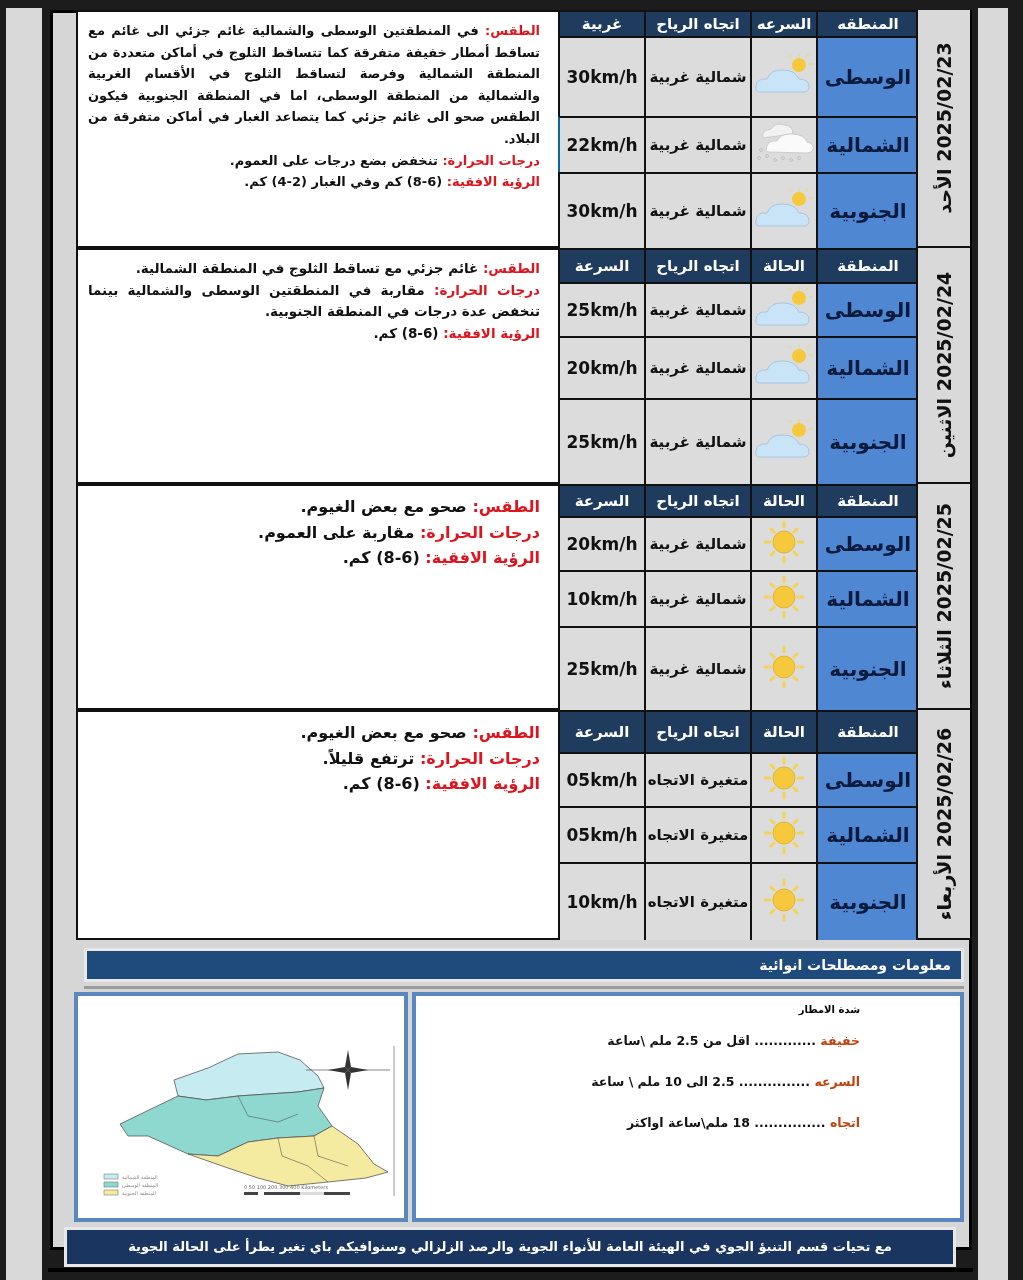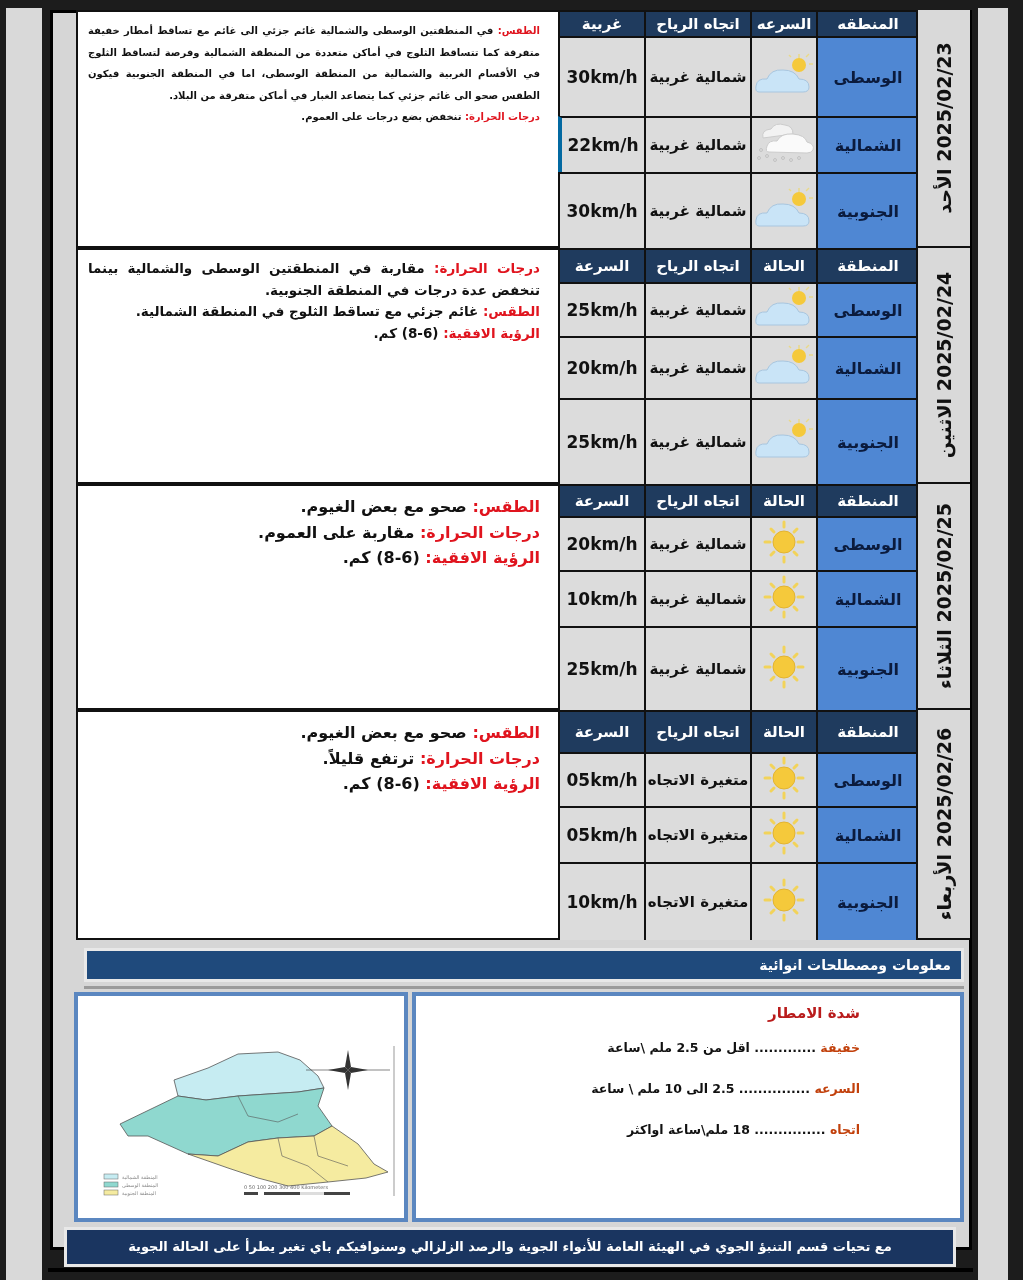--- a/index.html
+++ b/index.html
@@ -9,46 +9,47 @@
   .frame{position:absolute;left:50px;top:10px;width:922px;height:1240px;border:3px solid #000;box-sizing:border-box;background:#d6d6d6;}
   .day{position:absolute;left:76px;width:840px;border:2px solid #111;box-sizing:border-box;background:#fff;}
   .desc{position:absolute;left:0;top:0;width:478px;height:100%;background:#fff;direction:rtl;text-align:justify;box-sizing:border-box;padding:8px 16px 0 10px;font-family:"DejaVu Sans",sans-serif;font-weight:bold;color:#111;}
   .desc p{margin:0;}
   .lbl{color:#e0141e;}
   .grid{position:absolute;left:480px;top:0;width:360px;height:100%;}
   .datecol{position:absolute;left:916px;width:54px;background:#d9d9d9;border-left:2px solid #111;box-sizing:border-box;}
   .datecol span{position:absolute;left:50%;top:50%;transform:translate(-50%,-50%) rotate(-90deg);white-space:nowrap;font-weight:bold;font-size:19px;color:#111;font-family:"DejaVu Sans",sans-serif;direction:rtl;}
   .hdr{position:absolute;top:0;height:32px;background:#1f3b5e;color:#fff;text-align:center;font-size:15px;font-weight:bold;line-height:30px;border-right:2px solid #111;box-sizing:border-box;}
   .cell{position:absolute;background:#dcdcdc;border-right:2px solid #111;border-top:2px solid #111;box-sizing:border-box;text-align:center;display:flex;align-items:center;justify-content:center;font-weight:bold;color:#111;}
-  .cell.region{background:#4f87d3;color:#0b1b3d;font-size:16px;}
+  .cell.region{background:#4f87d3;color:#0b1b3d;font-size:20px;}
   .cell.speed{font-size:17px;font-family:"DejaVu Sans",sans-serif;}
   .cell.dir{font-size:15px;}
   .icon{width:62px;height:46px;position:relative;}
   .info-banner{position:absolute;left:84px;top:948px;width:880px;height:34px;background:#1f4a7c;border:3px solid #e8e8e8;box-sizing:border-box;color:#fff;font-size:14px;direction:rtl;line-height:28px;padding-right:10px;font-weight:bold;}
   .info-sep{position:absolute;left:84px;top:986px;width:880px;height:3px;background:#9b9b9b;}
   .map-box{position:absolute;left:74px;top:992px;width:334px;height:230px;background:#fff;border:4px solid #5b87c0;box-sizing:border-box;}
   .rain-box{position:absolute;left:412px;top:992px;width:552px;height:230px;background:#fff;border:4px solid #5b87c0;box-sizing:border-box;direction:rtl;padding:8px 100px 0 0;font-family:"DejaVu Sans",sans-serif;}
-  .rain-title{font-size:15px;font-weight:bold;color:#b91c1c;margin-bottom:18px;}
+  .rain-title{font-size:10px;font-weight:bold;color:#000000;margin-bottom:18px;}
   .rain-row{font-size:12.5px;font-weight:bold;color:#111;margin-bottom:26px;}
   .rain-row .k{color:#c2410c;}
   .footer{position:absolute;left:64px;top:1227px;width:892px;height:40px;background:#1a3560;border:3px solid #e8e8e8;box-sizing:border-box;color:#fff;font-size:13px;font-weight:bold;text-align:center;line-height:33px;direction:rtl;}
   .footer-shadow{position:absolute;left:48px;top:1268px;width:925px;height:4px;background:#000;}
 </style>
 </head>
 <body>
 
 <div class="page-left-strip"></div>
 <div class="page-right-strip"></div>
 <div class="frame"></div>
 
 <div id="days">
     <div class="day" style="top:10px;height:238px;">
-    <div class="desc" style="font-size:10px;line-height:21.6px;">
+    <div class="desc" style="font-size:13px;line-height:21.6px;">
       <p><span class="lbl">الطقس:</span> <span>في المنطقتين الوسطى والشمالية غائم جزئي الى غائم مع تساقط أمطار خفيفة متفرقة كما تتساقط الثلوج في أماكن متعددة من المنطقة الشمالية وفرصة لتساقط الثلوج في الأقسام الغربية والشمالية من المنطقة الوسطى، اما في المنطقة الجنوبية فيكون الطقس صحو الى غائم جزئي كما يتصاعد الغبار في أماكن متفرقة من البلاد.</span></p>
       <p><span class="lbl">درجات الحرارة:</span> <span>تنخفض بضع درجات على العموم.</span></p>
+      <p><span class="lbl">الرؤية الافقية:</span> <span>(6-8) كم وفي الغبار (2-4) كم.</span></p>
     </div>
     <div class="grid">
       <div class="hdr" style="left:0;width:88px;height:24px;line-height:24px;border-left:2px solid #111;">غربية</div>
       <div class="hdr" style="left:88px;width:106px;height:24px;line-height:24px;">اتجاه الرياح</div>
       <div class="hdr" style="left:194px;width:66px;height:24px;line-height:24px;">السرعه</div>
       <div class="hdr" style="left:260px;width:100px;height:24px;line-height:24px;border-right:none;">المنطقه</div>
         <div class="cell speed" style="left:0;width:88px;top:24px;height:80px;border-left:2px solid #111;">30km/h</div>
       <div class="cell dir" style="left:88px;width:106px;top:24px;height:80px;">شمالية غربية</div>
       <div class="cell" style="left:194px;width:66px;top:24px;height:80px;">
           <span><svg class="icon" viewBox="0 0 62 46">
@@ -56,21 +57,21 @@
                 <line x1="46" y1="2" x2="46" y2="6"></line>
                 <line x1="56" y1="12" x2="60" y2="12"></line>
                 <line x1="53" y1="5" x2="56" y2="2"></line>
                 <line x1="38" y1="5" x2="36" y2="3"></line>
               </g>
     <circle cx="46" cy="13" r="7" fill="#f5c93b"></circle>
     <path d="M6 40 Q2 40 3 34 Q4 26 14 27 Q18 17 30 18 Q42 18 46 27 Q56 27 56 35 Q56 40 50 40 Z" fill="#c9e4f7" stroke="#a8c6df" stroke-width="1"></path>
             </svg></span>
         </div>
       <div class="cell region" style="left:260px;width:100px;top:24px;height:80px;border-right:none;">الوسطى</div>
-        <div class="cell speed" style="left:0;width:88px;top:104px;height:56px;border-left:4px solid #0369a1;">22km/h</div>
+        <div class="cell speed" style="left:0;width:88px;top:104px;height:56px;border-left:2px solid #0369a1;">22km/h</div>
       <div class="cell dir" style="left:88px;width:106px;top:104px;height:56px;">شمالية غربية</div>
       <div class="cell" style="left:194px;width:66px;top:104px;height:56px;">
           <span><svg class="icon" viewBox="0 0 62 46">
               <path d="M10 18 Q8 10 18 9 Q22 2 32 5 Q40 6 40 14 Z" fill="#f2f2f2" stroke="#ccc"></path>
     <path d="M16 32 Q12 32 14 26 Q16 20 24 21 Q28 13 40 14 Q52 15 54 22 Q62 24 60 30 Q58 33 54 33 Z" fill="#fafafa" stroke="#ccc"></path>
     <g fill="none" stroke="#bbb" stroke-width="0.8">
                 <circle cx="8" cy="30" r="1.5"></circle>
                 <circle cx="14" cy="36" r="1.5"></circle>
                 <circle cx="22" cy="40" r="1.5"></circle>
                 <circle cx="30" cy="38" r="1.5"></circle>
@@ -96,22 +97,22 @@
             </svg></span>
         </div>
       <div class="cell region" style="left:260px;width:100px;top:160px;height:76px;border-right:none;">الجنوبية</div>
       </div>
     </div>
   <div class="datecol" style="top:10px;height:238px;border-bottom:2px solid #111;">
       <span>2025/02/23 الأحد</span>
     </div>
     <div class="day" style="top:248px;height:236px;">
     <div class="desc" style="font-size:13.5px;line-height:21.6px;">
+      <p><span class="lbl">الطقس:</span> <span>غائم جزئي مع تساقط الثلوج في المنطقة الشمالية.</span></p>
       <p><span class="lbl">درجات الحرارة:</span> <span>مقاربة في المنطقتين الوسطى والشمالية بينما تنخفض عدة درجات في المنطقة الجنوبية.</span></p>
-      <p><span class="lbl">الطقس:</span> <span>غائم جزئي مع تساقط الثلوج في المنطقة الشمالية.</span></p>
       <p><span class="lbl">الرؤية الافقية:</span> <span>(6-8) كم.</span></p>
     </div>
     <div class="grid">
       <div class="hdr" style="left:0;width:88px;height:32px;line-height:32px;border-left:2px solid #111;">السرعة</div>
       <div class="hdr" style="left:88px;width:106px;height:32px;line-height:32px;">اتجاه الرياح</div>
       <div class="hdr" style="left:194px;width:66px;height:32px;line-height:32px;">الحالة</div>
       <div class="hdr" style="left:260px;width:100px;height:32px;line-height:32px;border-right:none;">المنطقة</div>
         <div class="cell speed" style="left:0;width:88px;top:32px;height:54px;border-left:2px solid #111;">25km/h</div>
       <div class="cell dir" style="left:88px;width:106px;top:32px;height:54px;">شمالية غربية</div>
       <div class="cell" style="left:194px;width:66px;top:32px;height:54px;">

